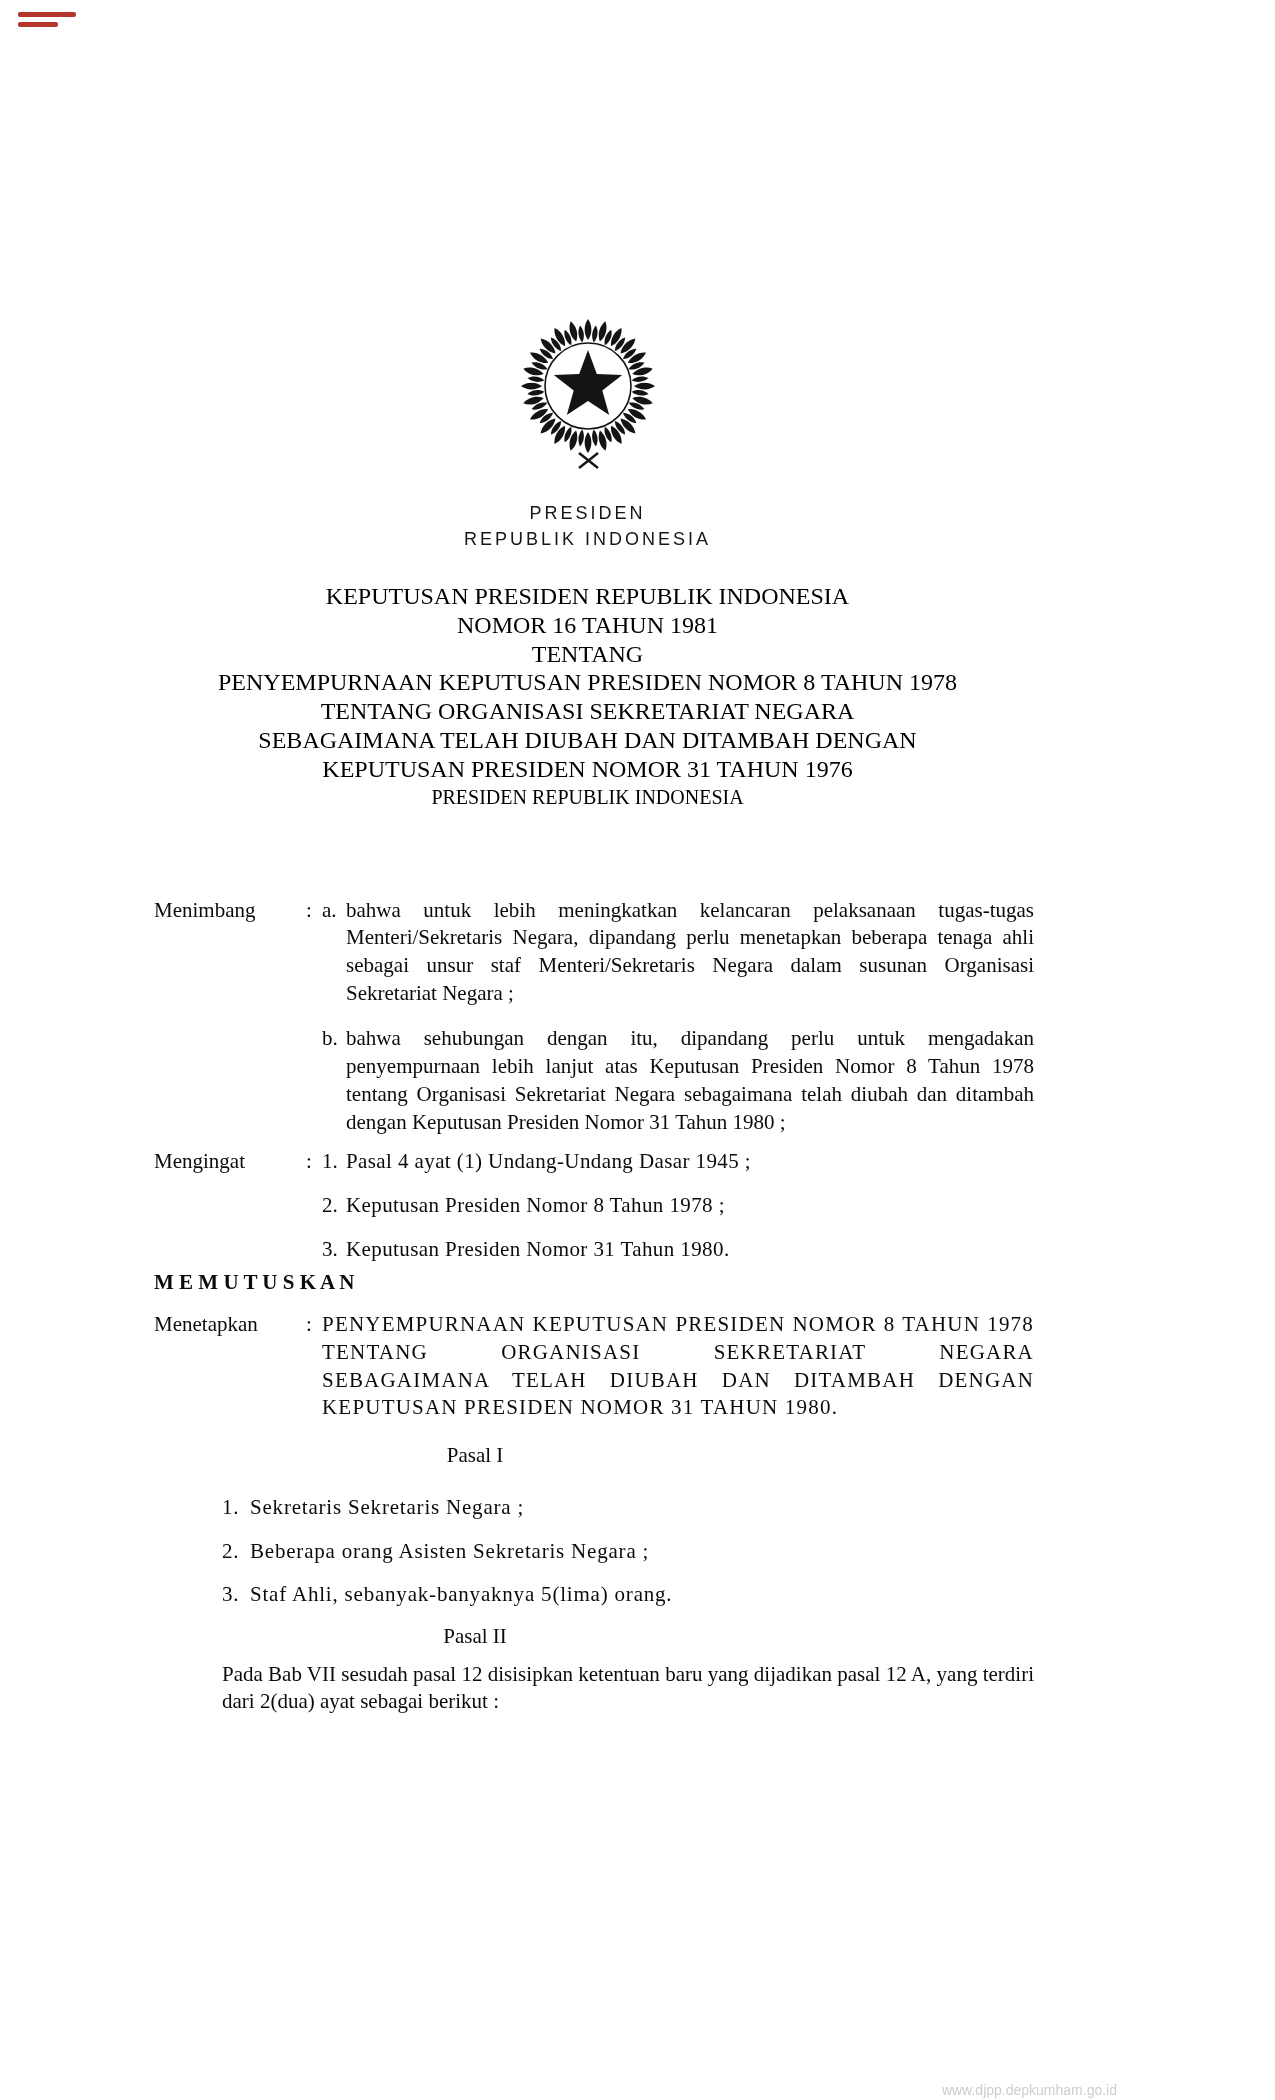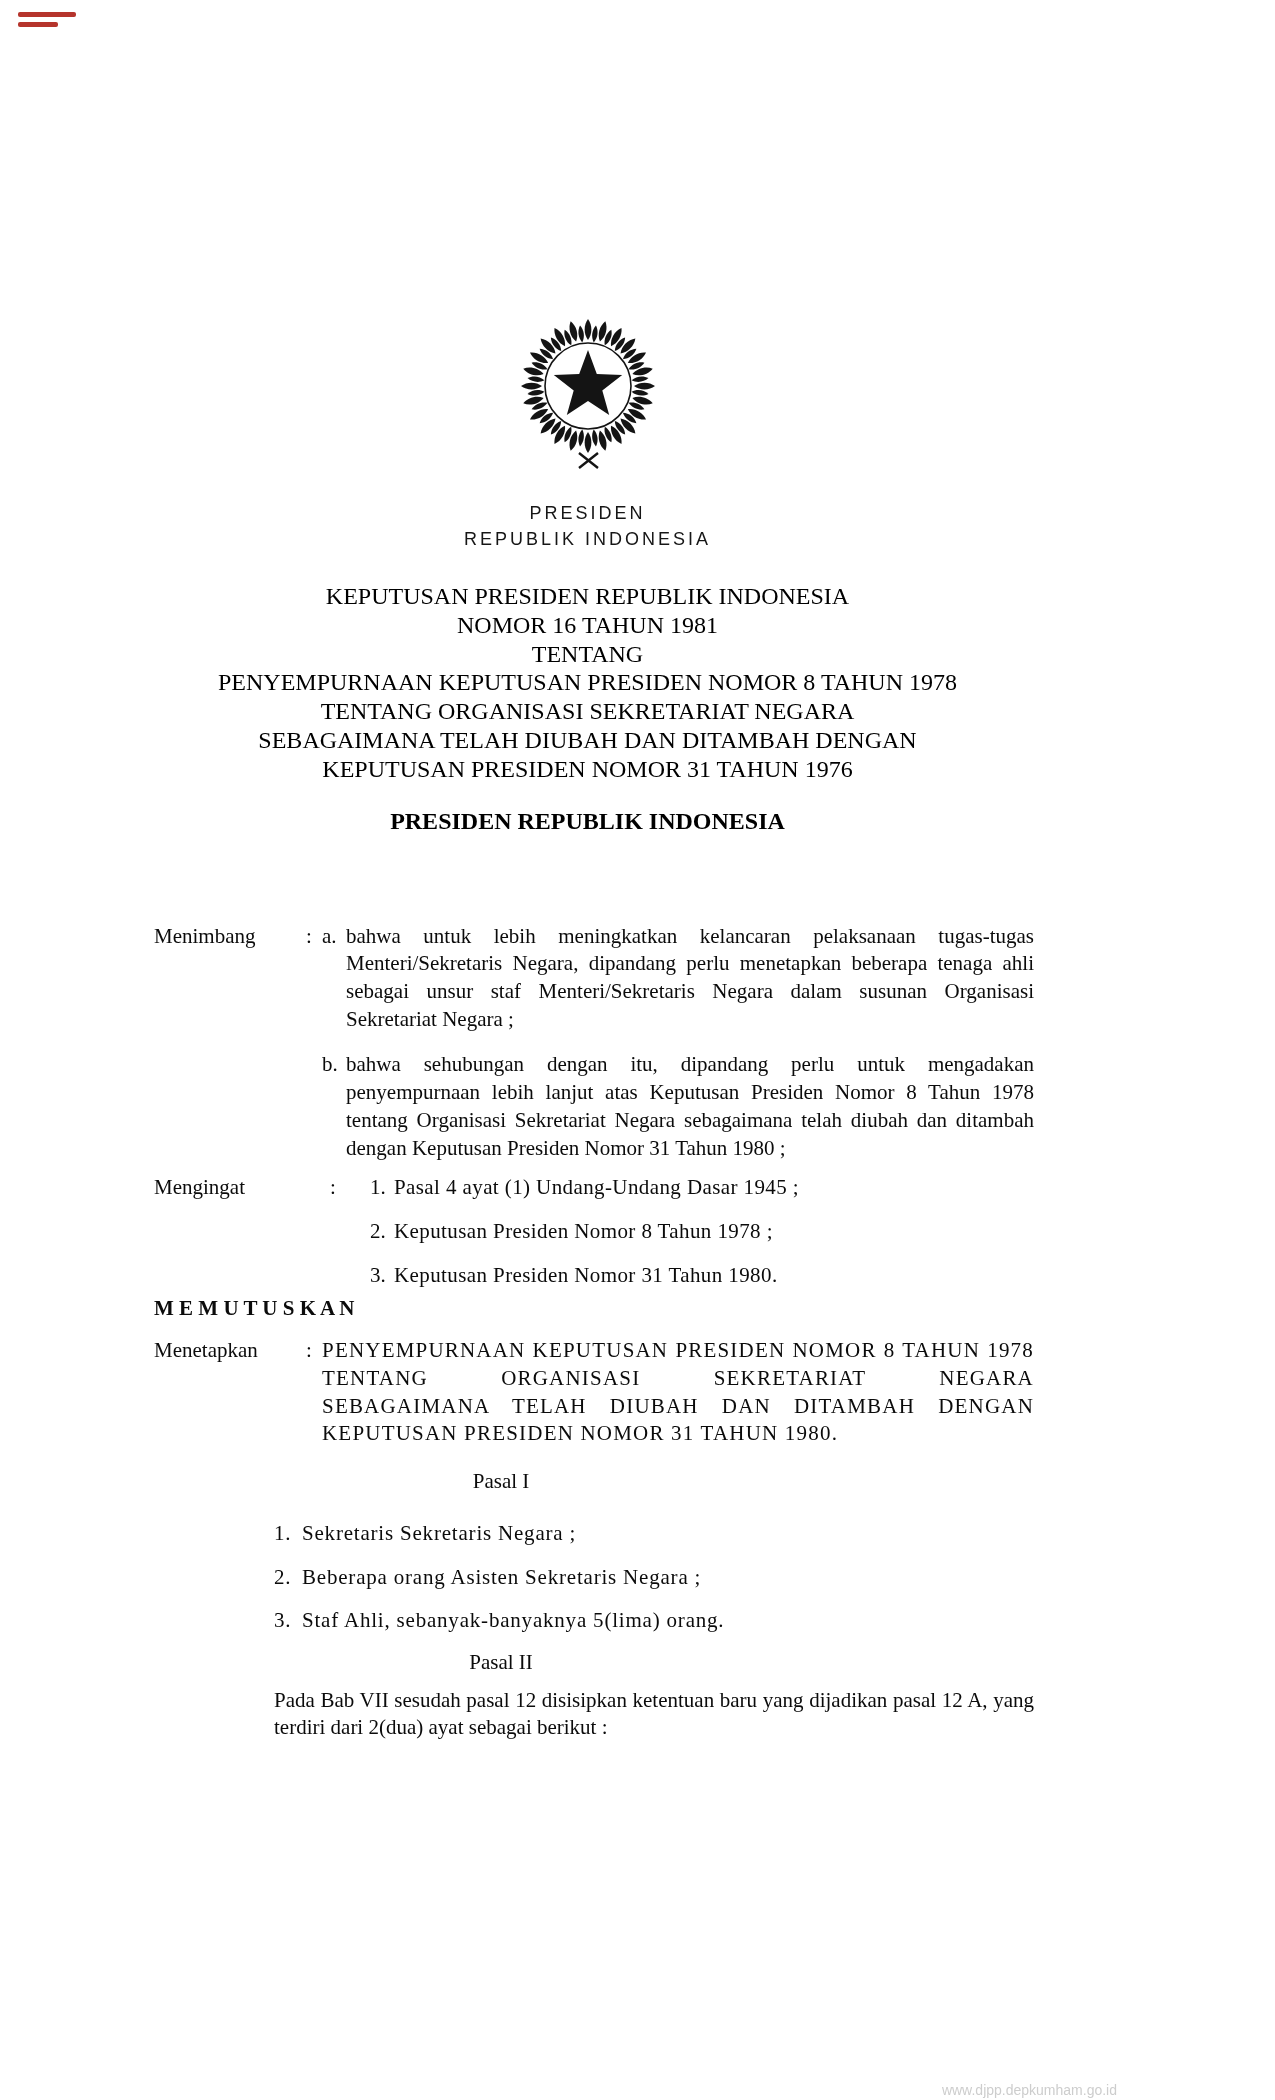--- a/index.html
+++ b/index.html
@@ -33,48 +33,48 @@
 
   .title-block {
     margin-top: 30px;
     text-align: center;
     font-weight: normal;
     font-size: 24px;
     line-height: 28.8px;
     color: #000;
   }
   .doc-subtitle {
-    margin-top: 24px;
+    margin-top: 2px;
     text-align: center;
-    font-weight: bold;
-    font-size: 24px;
+    font-weight: normal;
+    font-size: 20px;
     color: #000;
   }
 
   .content {
     padding: 88px 141px 0 154px;
     font-size: 21px;
     line-height: 1.32;
   }
   .row { display: grid; grid-template-columns: 152px 16px 1fr; }
   .row-menimbang { margin-bottom: 12px; }
-  .row-mengingat { margin-bottom: 6px; gap: 24px; }
+  .row-mengingat { margin-bottom: 6px; }
   .lbl { white-space: nowrap; }
   .item { display: grid; grid-template-columns: 24px 1fr; margin-bottom: 18px; }
   .item:last-child { margin-bottom: 0; }
   .item-tight { margin-bottom: 16px; }
   .just { text-align: justify; }
   .ls-s { letter-spacing: 0.4px; }
 
   .memutuskan { text-align: left; margin: 6px 0 14px 0; font-weight: bold; }
 
   .menetapkan-text { letter-spacing: 1.2px; }
   .stretch { text-align: justify; text-align-last: justify; }
 
-  .pasal { margin-left: 120px; }
+  .pasal { margin-left: 68px; }
   .pasal1 { margin-top: 20px; }
   .pasal2 { margin-top: 14px; }
   .pasal-heading { text-align: center; padding-right: 306px; margin-bottom: 10px; }
   .pitem { display: grid; grid-template-columns: 28px 1fr; margin-top: 16px; letter-spacing: 0.8px; }
   .pitem-first { margin-top: 24px; }
 
   .watermark {
     position: absolute;
     right: 58px;
     bottom: 2px;

